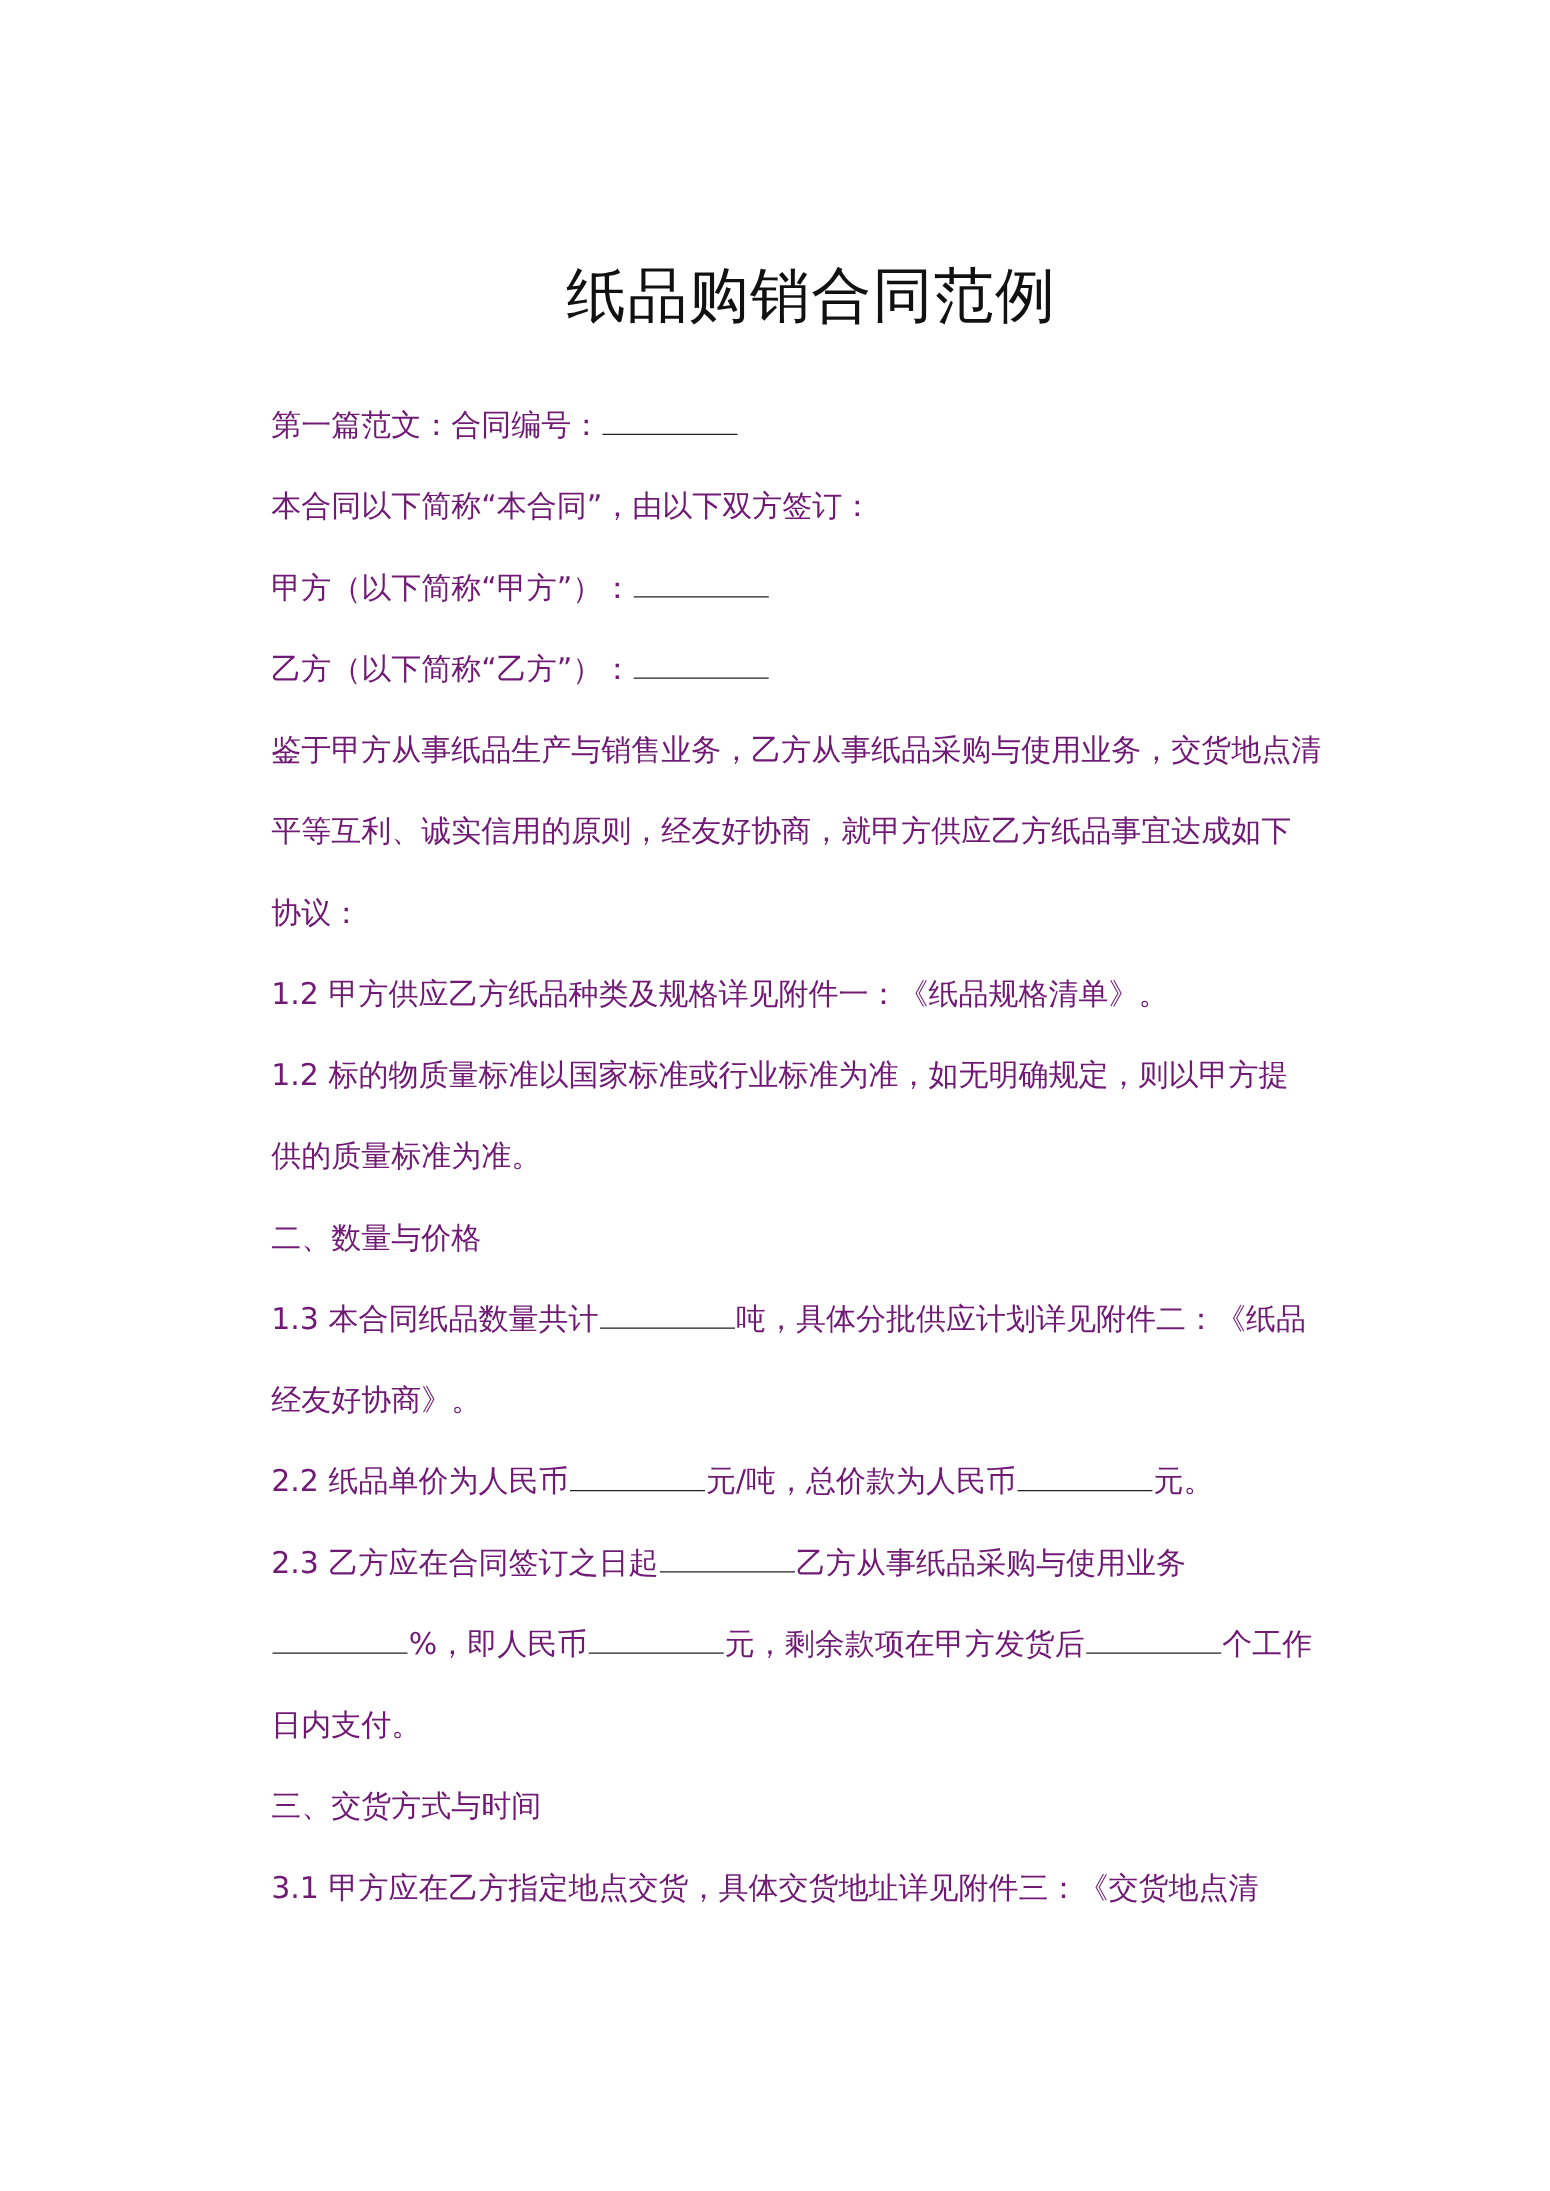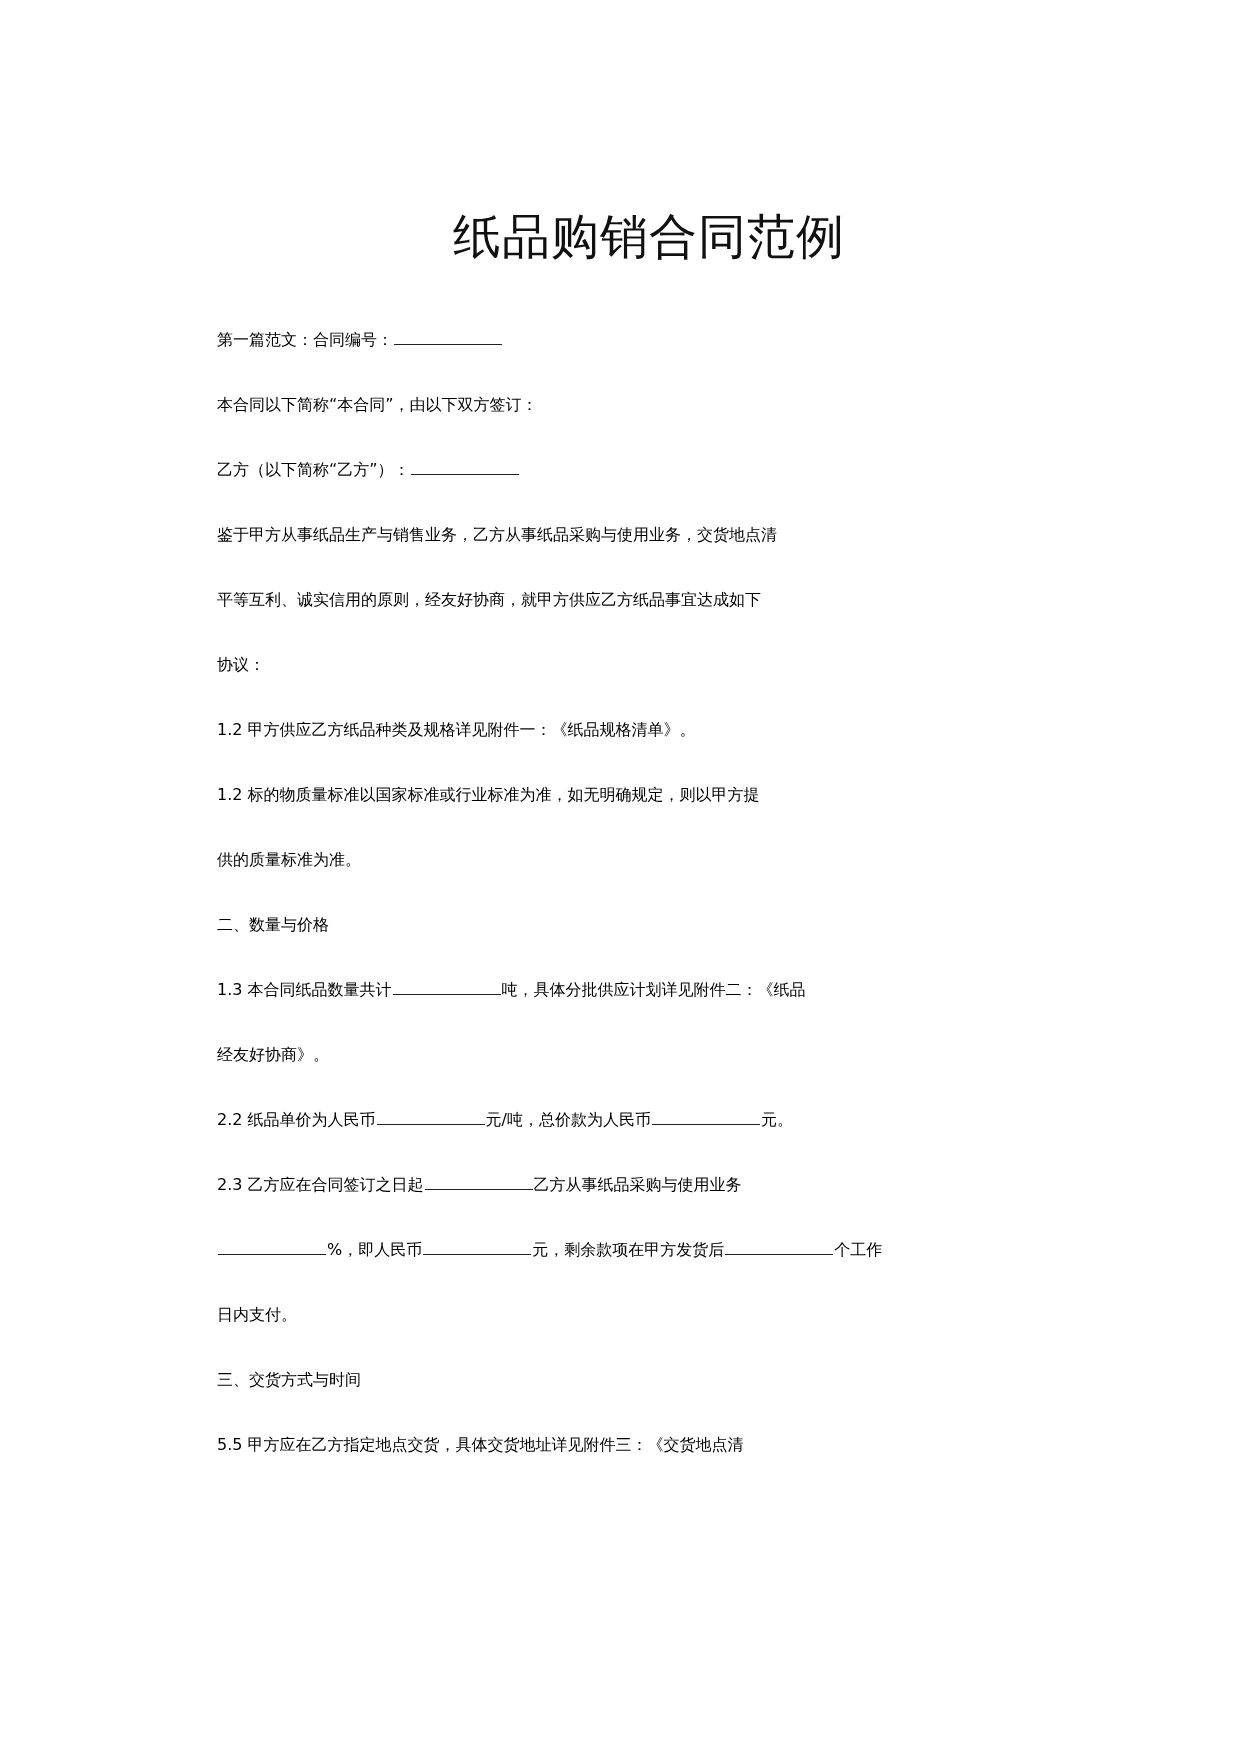--- a/index.html
+++ b/index.html
@@ -2,41 +2,42 @@
 <html><head>
 <meta charset="utf-8">
 <style>
   html, body { margin: 0; padding: 0; background: #ffffff; }
   body { width: 1240px; height: 1753px; overflow: hidden; position: relative;
          font-family: "DejaVu Sans", "Liberation Sans", sans-serif; color: #1a1a1a; }
   .page { position: absolute; left: 0; top: 0; width: 1240px; height: 1559px; background: #fff; margin-left: 29px; }
   .title { position: absolute; top: 205px; left: 0; width: 1240px; text-align: center;
            font-size: 48px; font-weight: 400; letter-spacing: 1px; color: #111; }
   .body { position: absolute; left: 188px; top: 318px; width: 880px; }
-  .line { font-size: 16px; height: 65px; line-height: 44px; white-space: nowrap; color: #000000; }
+  .line { font-size: 24px; height: 65px; line-height: 44px; white-space: nowrap; color: #701a75; }
   .blank { display: inline-block; width: 108px; border-bottom: 1.6px solid #222; height: 22px; vertical-align: baseline; margin: 0 1px; }
 </style>
 </head>
 <body>
 
 <div class="page">
   <div class="title">纸品购销合同范例</div>
   <div class="body" id="doc-body">
       <div class="line"><span>第一篇范文：合同编号：</span><span class="blank"></span></div>
       <div class="line"><span>本合同以下简称“本合同”，由以下双方签订：</span></div>
+      <div class="line"><span>甲方（以下简称“甲方”）：</span><span class="blank"></span></div>
       <div class="line"><span>乙方（以下简称“乙方”）：</span><span class="blank"></span></div>
       <div class="line"><span>鉴于甲方从事纸品生产与销售业务，乙方从事纸品采购与使用业务，交货地点清</span></div>
       <div class="line"><span>平等互利、诚实信用的原则，经友好协商，就甲方供应乙方纸品事宜达成如下</span></div>
       <div class="line"><span>协议：</span></div>
       <div class="line"><span>1.2  甲方供应乙方纸品种类及规格详见附件一：《纸品规格清单》。</span></div>
       <div class="line"><span>1.2  标的物质量标准以国家标准或行业标准为准，如无明确规定，则以甲方提</span></div>
       <div class="line"><span>供的质量标准为准。</span></div>
       <div class="line"><span>二、数量与价格</span></div>
       <div class="line"><span>1.3  本合同纸品数量共计</span><span class="blank"></span><span>吨，具体分批供应计划详见附件二：《纸品</span></div>
       <div class="line"><span>经友好协商》。</span></div>
       <div class="line"><span>2.2  纸品单价为人民币</span><span class="blank"></span><span>元/吨，总价款为人民币</span><span class="blank"></span><span>元。</span></div>
       <div class="line"><span>2.3  乙方应在合同签订之日起</span><span class="blank"></span><span>乙方从事纸品采购与使用业务</span></div>
       <div class="line"><span class="blank"></span><span>%，即人民币</span><span class="blank"></span><span>元，剩余款项在甲方发货后</span><span class="blank"></span><span>个工作</span></div>
       <div class="line"><span>日内支付。</span></div>
       <div class="line"><span>三、交货方式与时间</span></div>
-      <div class="line"><span>5.5  甲方应在乙方指定地点交货，具体交货地址详见附件三：《交货地点清</span></div>
+      <div class="line"><span>3.1  甲方应在乙方指定地点交货，具体交货地址详见附件三：《交货地点清</span></div>
     </div>
 </div>
 
 </body></html>

